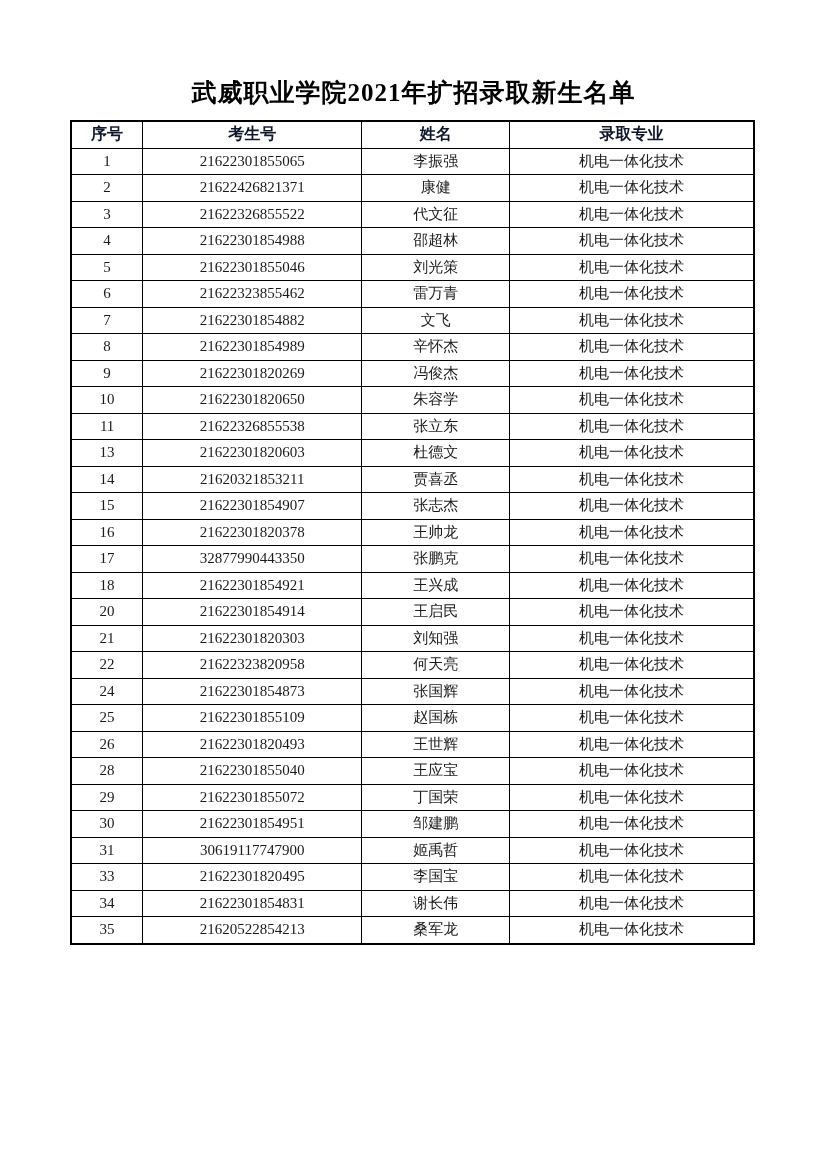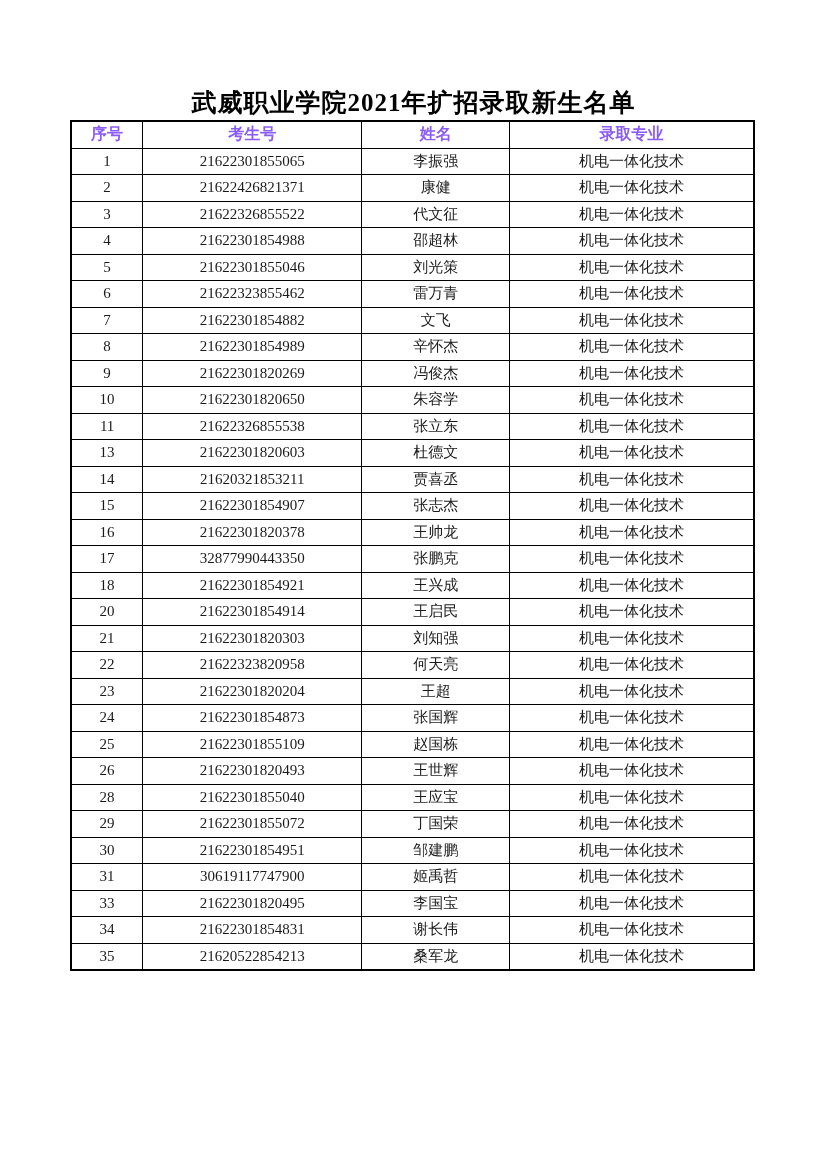--- a/index.html
+++ b/index.html
@@ -9,21 +9,21 @@
   }
   body {
     width: 827px;
     height: 1170px;
     position: relative;
     font-family: "Liberation Serif", "DejaVu Serif", serif;
     color: #111111;
   }
   .doc-title {
     position: absolute;
-    top: 86px;
+    top: 76px;
     left: 0;
     width: 827px;
     text-align: center;
     font-size: 25px;
     font-weight: bold;
     letter-spacing: 1px;
     color: #000000;
   }
   table.roster {
     position: absolute;
@@ -43,21 +43,21 @@
     height: 25.5px;
     padding: 0;
     text-align: center;
     vertical-align: middle;
     overflow: hidden;
     white-space: nowrap;
   }
   table.roster th {
     font-size: 16px;
     font-weight: bold;
-    color: #8b5cf6;
+    color: #0f172a;
   }
   table.roster td {
     font-size: 15px;
     font-weight: normal;
     color: #1a1a1a;
   }
 </style>
 </head>
 <body>
 
@@ -193,26 +193,20 @@
         <td>刘知强</td>
         <td>机电一体化技术</td>
       </tr>
       <tr>
         <td>22</td>
         <td>21622323820958</td>
         <td>何天亮</td>
         <td>机电一体化技术</td>
       </tr>
       <tr>
-        <td>23</td>
-        <td>21622301820204</td>
-        <td>王超</td>
-        <td>机电一体化技术</td>
-      </tr>
-      <tr>
         <td>24</td>
         <td>21622301854873</td>
         <td>张国辉</td>
         <td>机电一体化技术</td>
       </tr>
       <tr>
         <td>25</td>
         <td>21622301855109</td>
         <td>赵国栋</td>
         <td>机电一体化技术</td>

